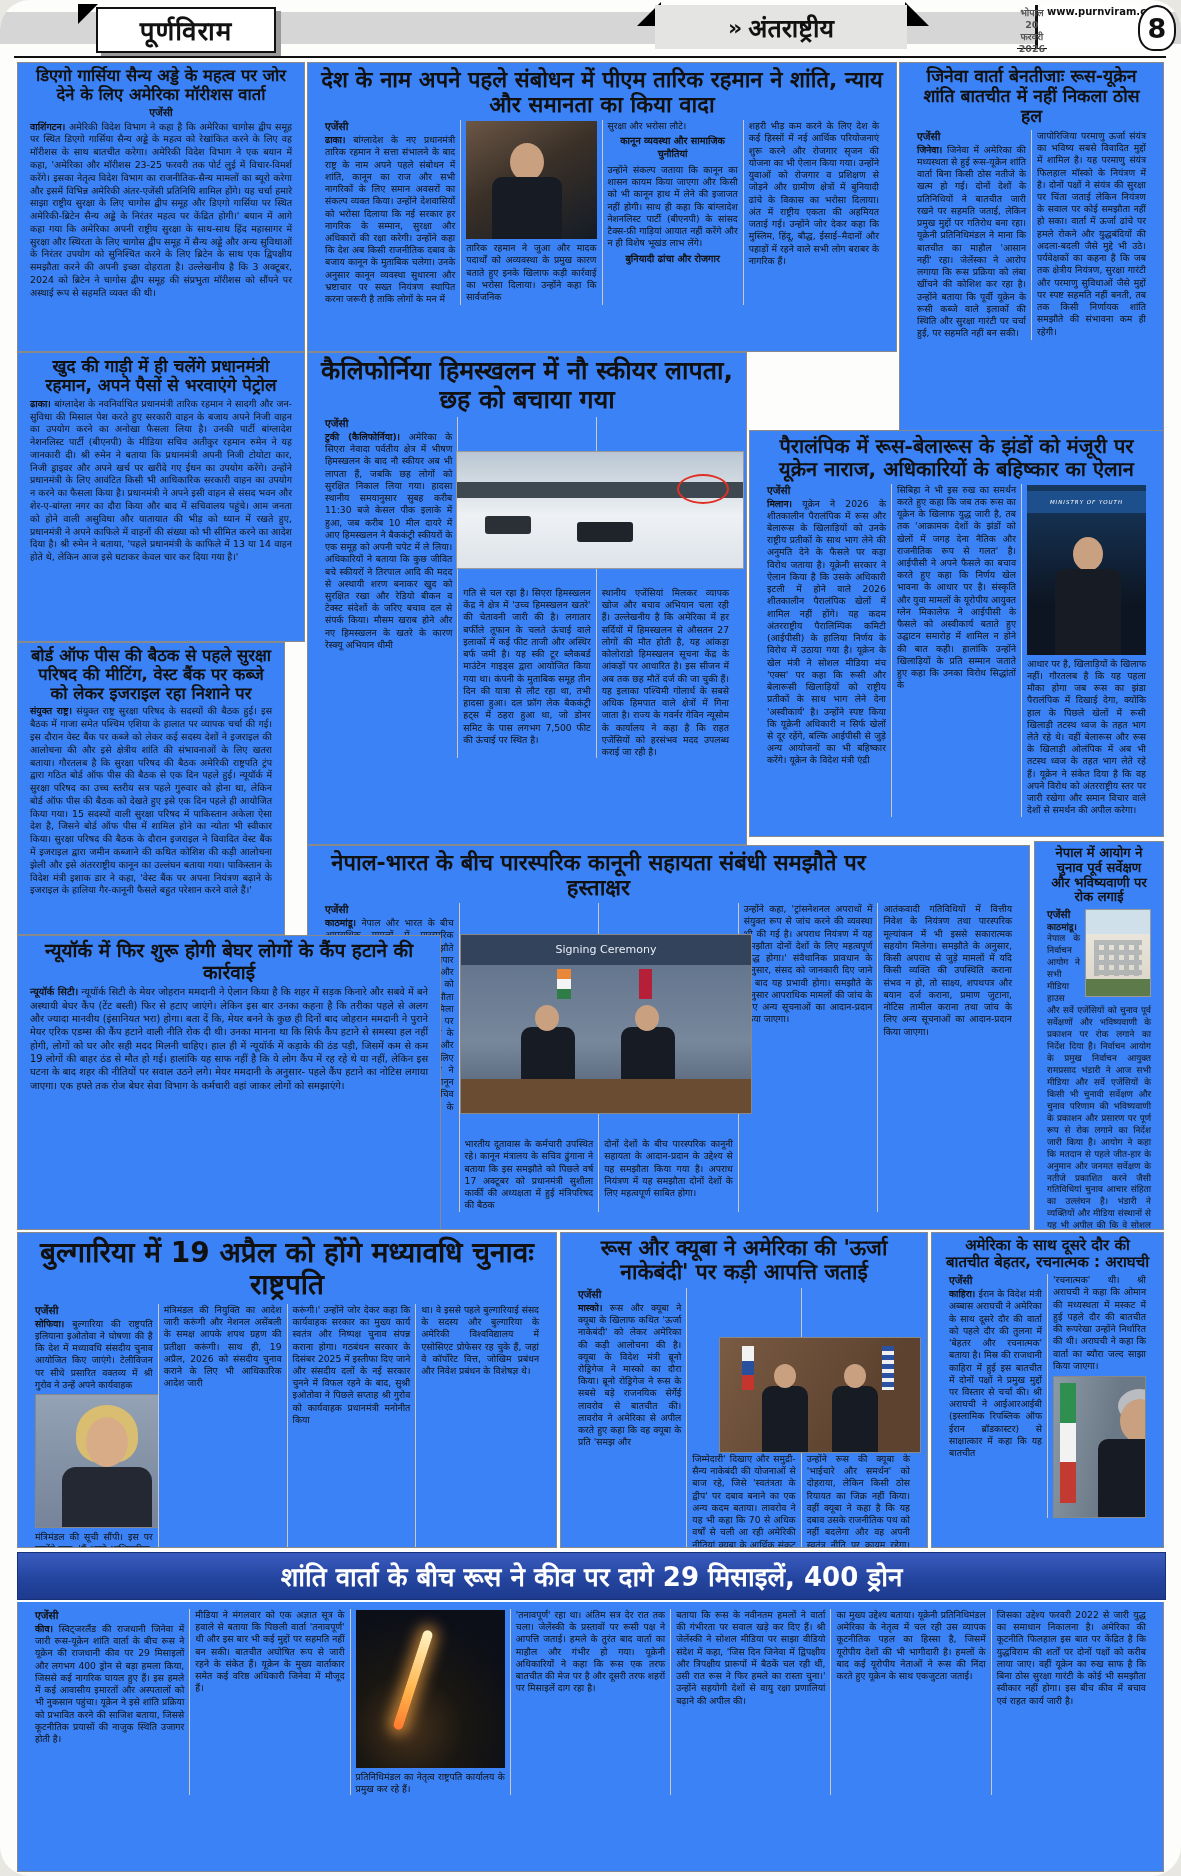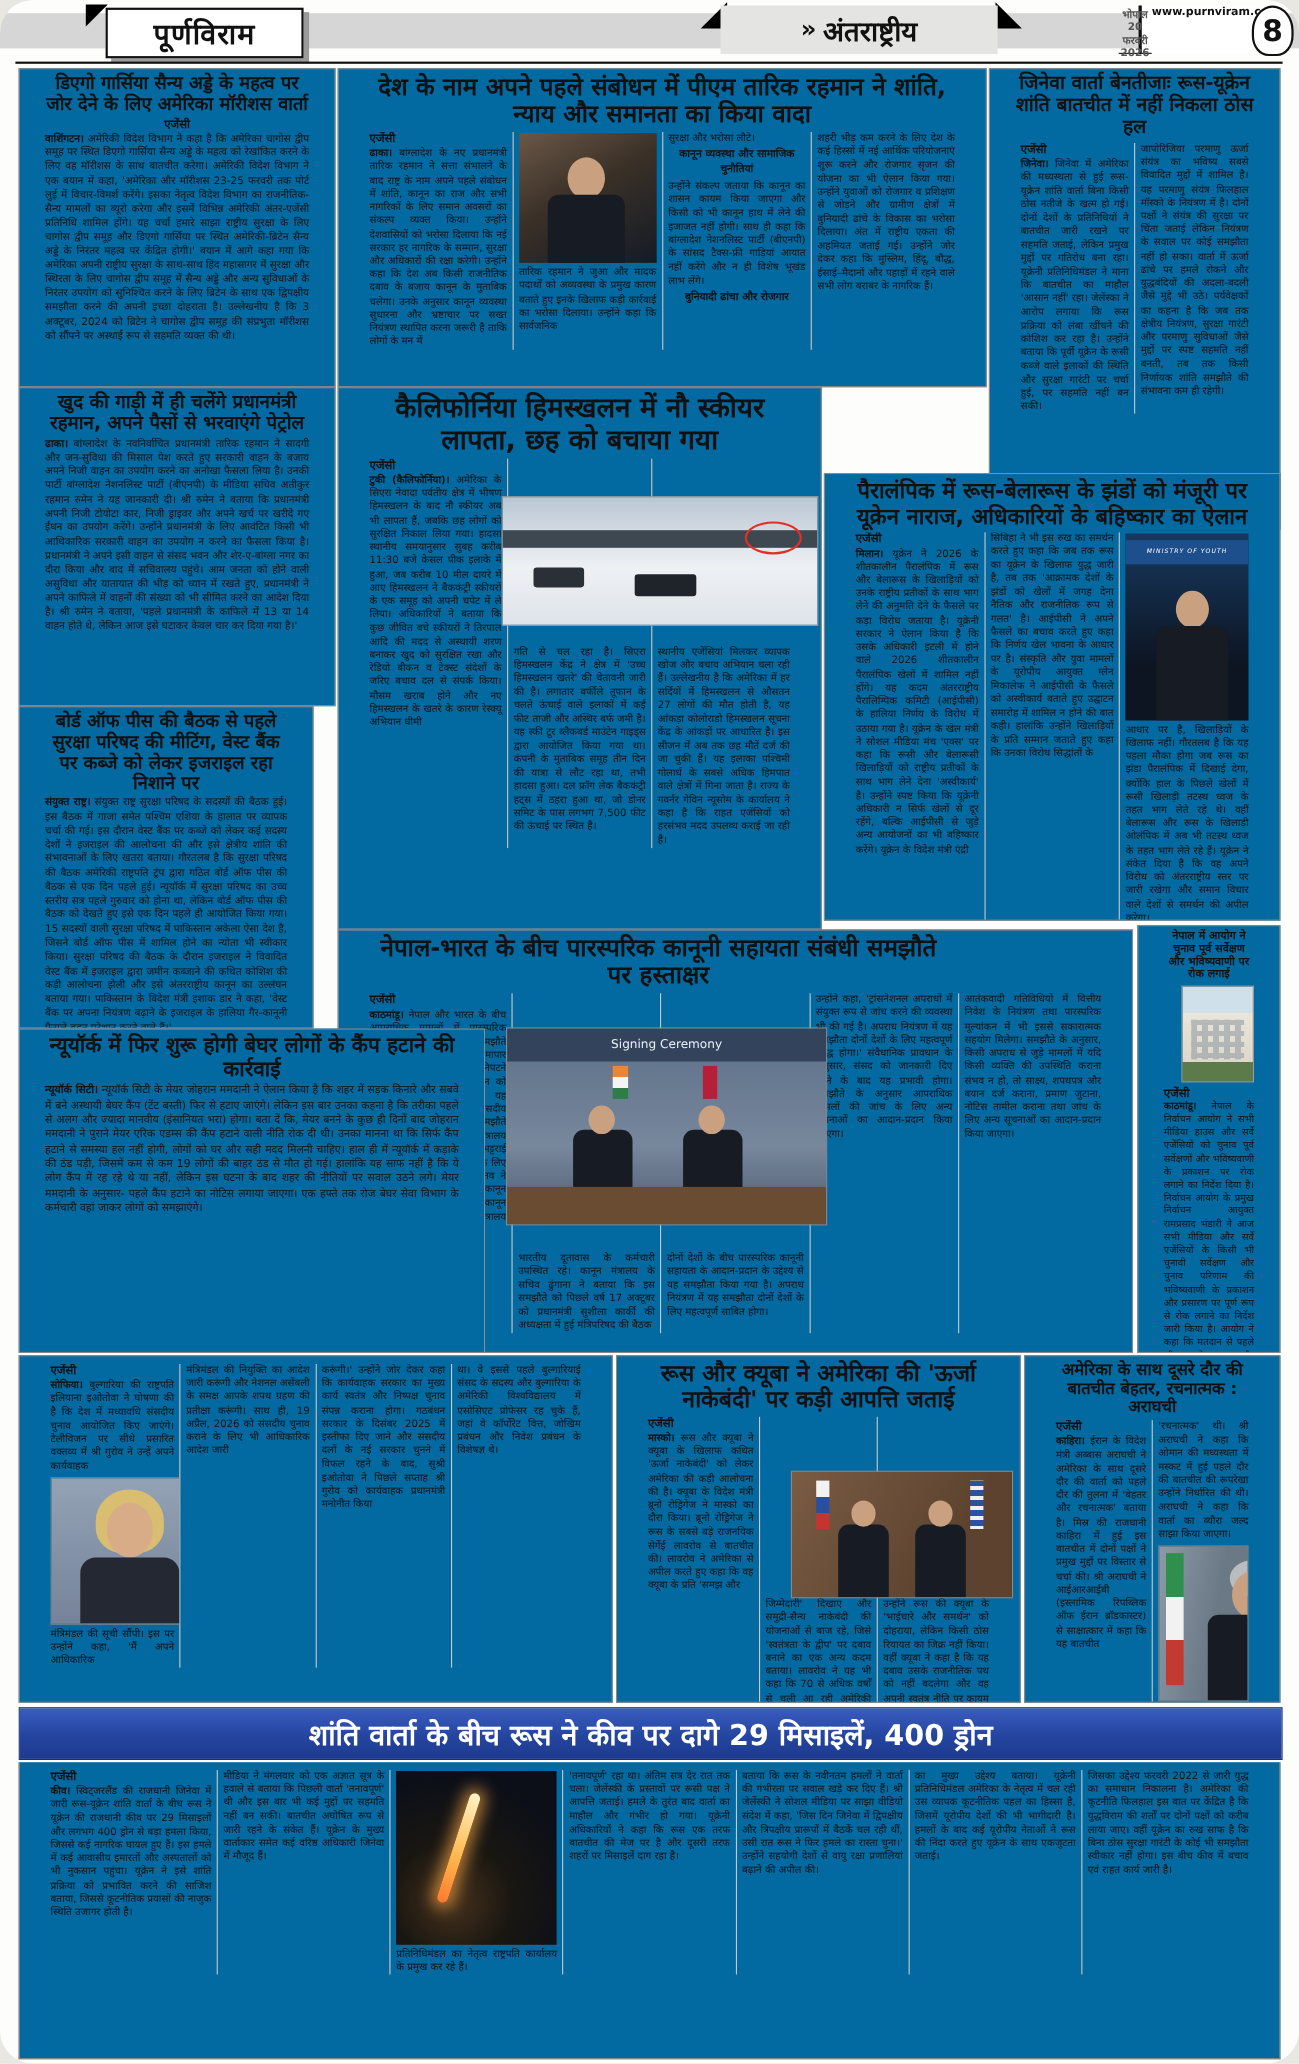--- a/index.html
+++ b/index.html
@@ -17,22 +17,22 @@
   .tri-b{position:absolute;left:637px;top:2px;width:0;height:0;border-bottom:24px solid #000;border-left:24px solid transparent;}
   .tri-c{position:absolute;left:905px;top:2px;width:0;height:0;border-bottom:24px solid #000;border-right:24px solid transparent;}
   .sec-chevrons{font-size:22px;margin-right:6px;}
   .date-box{position:absolute;left:1035px;top:5px;width:104px;height:44px;background:#fff;border-left:3px solid #111;
             display:flex;flex-direction:row;justify-content:center;}
   .date-line{font-size:9.5px;font-weight:bold;color:#555;text-align:center;border-bottom:1.5px solid #111;padding:1px 2px;}
   .site-line{font-size:10px;font-weight:bold;text-align:center;padding-top:1px;}
   .pageno{position:absolute;left:1138px;top:5px;width:34px;height:42px;border:2px solid #111;border-radius:50% 50% 40% 40%;
           display:flex;align-items:center;justify-content:center;font-size:27px;font-weight:bold;background:#fff;}
   
-  .art{position:absolute;border:1px solid #8a8a8a;background:#0369a1;box-sizing:border-box;
-       padding:4px 23px;overflow:hidden;}
+  .art{position:absolute;border:1px solid #8a8a8a;background:#3b82f6;box-sizing:border-box;
+       padding:4px 12px;overflow:hidden;}
   .hl{font-weight:bold;text-align:center;line-height:1.14;letter-spacing:0;}
   .agency{font-weight:bold;font-size:10.5px;}
   .agency.center{text-align:center;}
   .bodytxt{font-size:9.4px;text-align:justify;line-height:1.36;margin-top:2px;}
   .cols{display:flex;margin-top:3px;}
   .col{flex:1;padding:0 5px;font-size:9.2px;text-align:justify;line-height:1.33;overflow:hidden;}
   .col + .col{border-left:1px solid #c9c9c9;}
   .dl{font-weight:bold;}
   .sub{font-weight:bold;text-align:center;font-size:9.6px;margin:3px 0;}
   
@@ -240,38 +240,39 @@
       <div class="col">
         <span>उन्होंने कहा, 'ट्रांसनेशनल अपराधों में संयुक्त रूप से जांच करने की व्यवस्था भी की गई है। अपराध नियंत्रण में यह समझौता दोनों देशों के लिए महत्वपूर्ण सिद्ध होगा।' संवैधानिक प्रावधान के अनुसार, संसद को जानकारी दिए जाने के बाद यह प्रभावी होगा। समझौते के अनुसार आपराधिक मामलों की जांच के लिए अन्य सूचनाओं का आदान-प्रदान किया जाएगा।</span>
       </div>
       <div class="col">
         <span>आतंकवादी गतिविधियों में वित्तीय निवेश के नियंत्रण तथा पारस्परिक मूल्यांकन में भी इससे सकारात्मक सहयोग मिलेगा। समझौते के अनुसार, किसी अपराध से जुड़े मामलों में यदि किसी व्यक्ति की उपस्थिति कराना संभव न हो, तो साक्ष्य, शपथपत्र और बयान दर्ज कराना, प्रमाण जुटाना, नोटिस तामील कराना तथा जांच के लिए अन्य सूचनाओं का आदान-प्रदान किया जाएगा।</span>
       </div>
     </div>
   </div>
 
   <div class="art" style="left:1034px;top:841px;width:130px;height:389px;">
-    <div class="hl" style="font-size:10px;">नेपाल में आयोग ने चुनाव पूर्व सर्वेक्षण और भविष्यवाणी पर रोक लगाई</div>
+    <div class="hl" style="font-size:13px;">नेपाल में आयोग ने चुनाव पूर्व सर्वेक्षण और भविष्यवाणी पर रोक लगाई</div>
     <div class="bodytxt" style="font-size:8.8px;">
       <div class="ph comm-ph">
           <div class="comm-win"></div>
         </div>
       <div class="agency">एजेंसी</div>
       <b class="dl">काठमांडू।</b>
       <span>नेपाल के निर्वाचन आयोग ने सभी मीडिया हाउस और सर्वे एजेंसियों को चुनाव पूर्व सर्वेक्षणों और भविष्यवाणी के प्रकाशन पर रोक लगाने का निर्देश दिया है। निर्वाचन आयोग के प्रमुख निर्वाचन आयुक्त रामप्रसाद भंडारी ने आज सभी मीडिया और सर्वे एजेंसियों के किसी भी चुनावी सर्वेक्षण और चुनाव परिणाम की भविष्यवाणी के प्रकाशन और प्रसारण पर पूर्ण रूप से रोक लगाने का निर्देश जारी किया है। आयोग ने कहा कि मतदान से पहले जीत-हार के अनुमान और जनमत सर्वेक्षण के नतीजे प्रकाशित करने जैसी गतिविधियां चुनाव आचार संहिता का उल्लंघन है। भंडारी ने व्यक्तियों और मीडिया संस्थानों से यह भी अपील की कि वे सोशल मीडिया पर एआई और अन्य डिजिटल उपकरणों से तैयार भ्रामक सामग्री का निर्माण या प्रसार न करें। चुनाव की निष्पक्षता की रक्षा और मतदाताओं के मुक्त मतदान के अधिकार की सुरक्षा के लिए सभी से सकारात्मक भूमिका निभाने का आह्वान किया।</span>
     </div>
   </div>
 
   <div class="art" style="left:17px;top:935px;width:424px;height:295px;">
     <div class="hl" style="font-size:19px;">न्यूयॉर्क में फिर शुरू होगी बेघर लोगों के कैंप हटाने की कार्रवाई</div>
     <div class="bodytxt" style="font-size:9.8px;"><b class="dl">न्यूयॉर्क सिटी।</b>
       <span>न्यूयॉर्क सिटी के मेयर जोहरान ममदानी ने ऐलान किया है कि शहर में सड़क किनारे और सबवे में बने अस्थायी बेघर कैंप (टेंट बस्ती) फिर से हटाए जाएंगे। लेकिन इस बार उनका कहना है कि तरीका पहले से अलग और ज्यादा मानवीय (इंसानियत भरा) होगा। बता दें कि, मेयर बनने के कुछ ही दिनों बाद जोहरान ममदानी ने पुराने मेयर एरिक एडम्स की कैंप हटाने वाली नीति रोक दी थी। उनका मानना था कि सिर्फ कैंप हटाने से समस्या हल नहीं होगी, लोगों को घर और सही मदद मिलनी चाहिए। हाल ही में न्यूयॉर्क में कड़ाके की ठंड पड़ी, जिसमें कम से कम 19 लोगों की बाहर ठंड से मौत हो गई। हालांकि यह साफ नहीं है कि ये लोग कैंप में रह रहे थे या नहीं, लेकिन इस घटना के बाद शहर की नीतियों पर सवाल उठने लगे। मेयर ममदानी के अनुसार- पहले कैंप हटाने का नोटिस लगाया जाएगा। एक हफ्ते तक रोज बेघर सेवा विभाग के कर्मचारी वहां जाकर लोगों को समझाएंगे।</span></div>
   </div>
 
   <div class="art" style="left:17px;top:1232px;width:540px;height:316px;">
+    <div class="hl" style="font-size:28px;">बुल्गारिया में 19 अप्रैल को होंगे मध्यावधि चुनावः राष्ट्रपति</div>
     <div class="cols">
       <div class="col">
         <div class="agency">एजेंसी</div>
         <b class="dl">सोफिया।</b>
         <span>बुल्गारिया की राष्ट्रपति इलियाना इओतोवा ने घोषणा की है कि देश में मध्यावधि संसदीय चुनाव आयोजित किए जाएंगे। टेलीविजन पर सीधे प्रसारित वक्तव्य में श्री गुरोव ने उन्हें अपने कार्यवाहक</span>
         <div class="ph bul-ph">
           <div class="bul-hair"></div>
             <div class="bul-face"></div>
             <div class="bul-suit"></div>
         </div>

